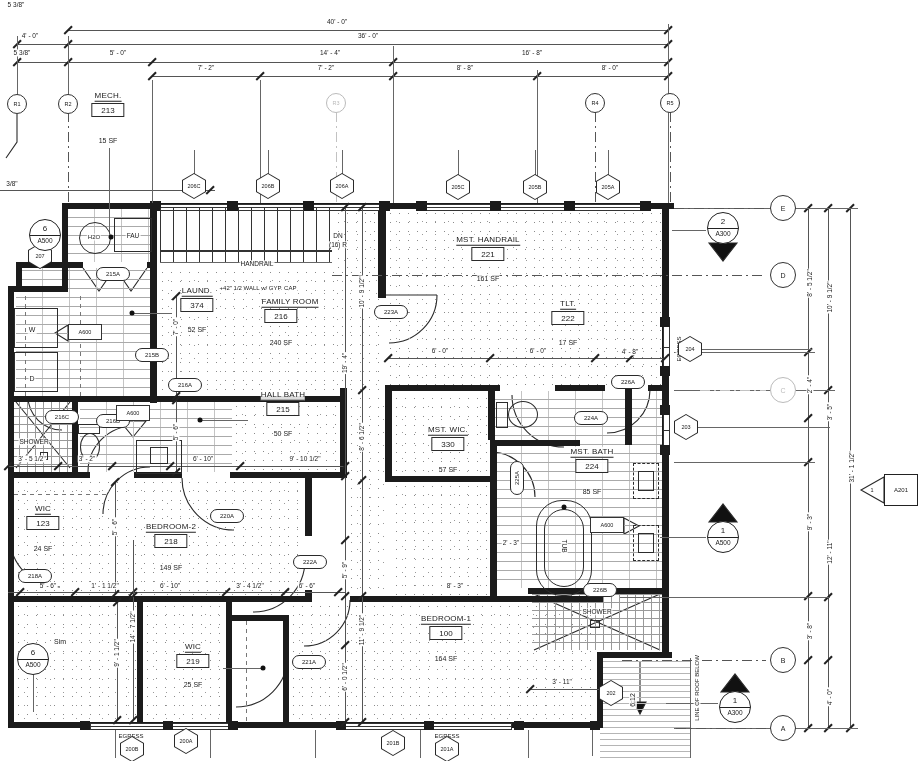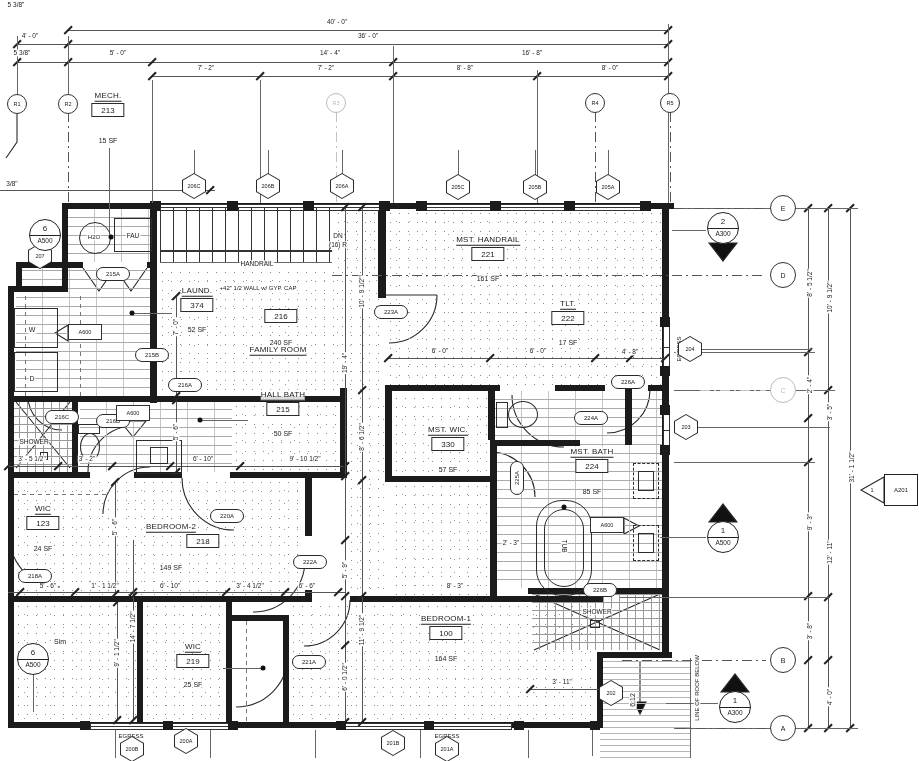--- a/index.html
+++ b/index.html
@@ -340,28 +340,28 @@
     <div class="dot" style="left: 564px; top: 507px;"></div>
     <div class="lbl roomname" style="left: 108px; top: 96px;">MECH.</div>
     <div class="lbl roomnum" style="left: 108px; top: 110px;">213</div>
     <div class="lbl roomarea" style="left: 108px; top: 140px;">15 SF</div>
     <div class="lbl roomname" style="left: 197px; top: 291px;">LAUND.</div>
     <div class="lbl roomnum" style="left: 197px; top: 305px;">374</div>
     <div class="lbl roomarea" style="left: 197px; top: 329px;">52 SF</div>
     <div class="lbl roomname" style="left: 283px; top: 395px;">HALL BATH</div>
     <div class="lbl roomnum" style="left: 283px; top: 409px;">215</div>
     <div class="lbl roomarea" style="left: 283px; top: 433px;">50 SF</div>
-    <div class="lbl roomname" style="left: 278px; top: 302px; margin-top: 48px;">FAMILY ROOM</div>
+    <div class="lbl roomname" style="left: 290px; top: 302px;">FAMILY ROOM</div>
     <div class="lbl roomnum" style="left: 281px; top: 316px;">216</div>
     <div class="lbl roomarea" style="left: 281px; top: 342px;">240 SF</div>
     <div class="lbl roomname" style="left: 43px; top: 509px;">WIC</div>
     <div class="lbl roomnum" style="left: 43px; top: 523px;">123</div>
     <div class="lbl roomarea" style="left: 43px; top: 548px;">24 SF</div>
     <div class="lbl roomname" style="left: 171px; top: 527px;">BEDROOM-2</div>
-    <div class="lbl roomnum" style="left: 171px; top: 541px; margin-left: 32px;">218</div>
+    <div class="lbl roomnum" style="left: 171px; top: 541px;">218</div>
     <div class="lbl roomarea" style="left: 171px; top: 567px;">149 SF</div>
     <div class="lbl roomname" style="left: 193px; top: 647px;">WIC</div>
     <div class="lbl roomnum" style="left: 193px; top: 661px;">219</div>
     <div class="lbl roomarea" style="left: 193px; top: 684px;">25 SF</div>
     <div class="lbl roomname" style="left: 446px; top: 619px;">BEDROOM-1</div>
     <div class="lbl roomnum" style="left: 446px; top: 633px;">100</div>
     <div class="lbl roomarea" style="left: 446px; top: 658px;">164 SF</div>
     <div class="lbl roomname" style="left: 488px; top: 240px;">MST. HANDRAIL</div>
     <div class="lbl roomnum" style="left: 488px; top: 254px;">221</div>
     <div class="lbl roomarea" style="left: 488px; top: 278px;">161 SF</div>

